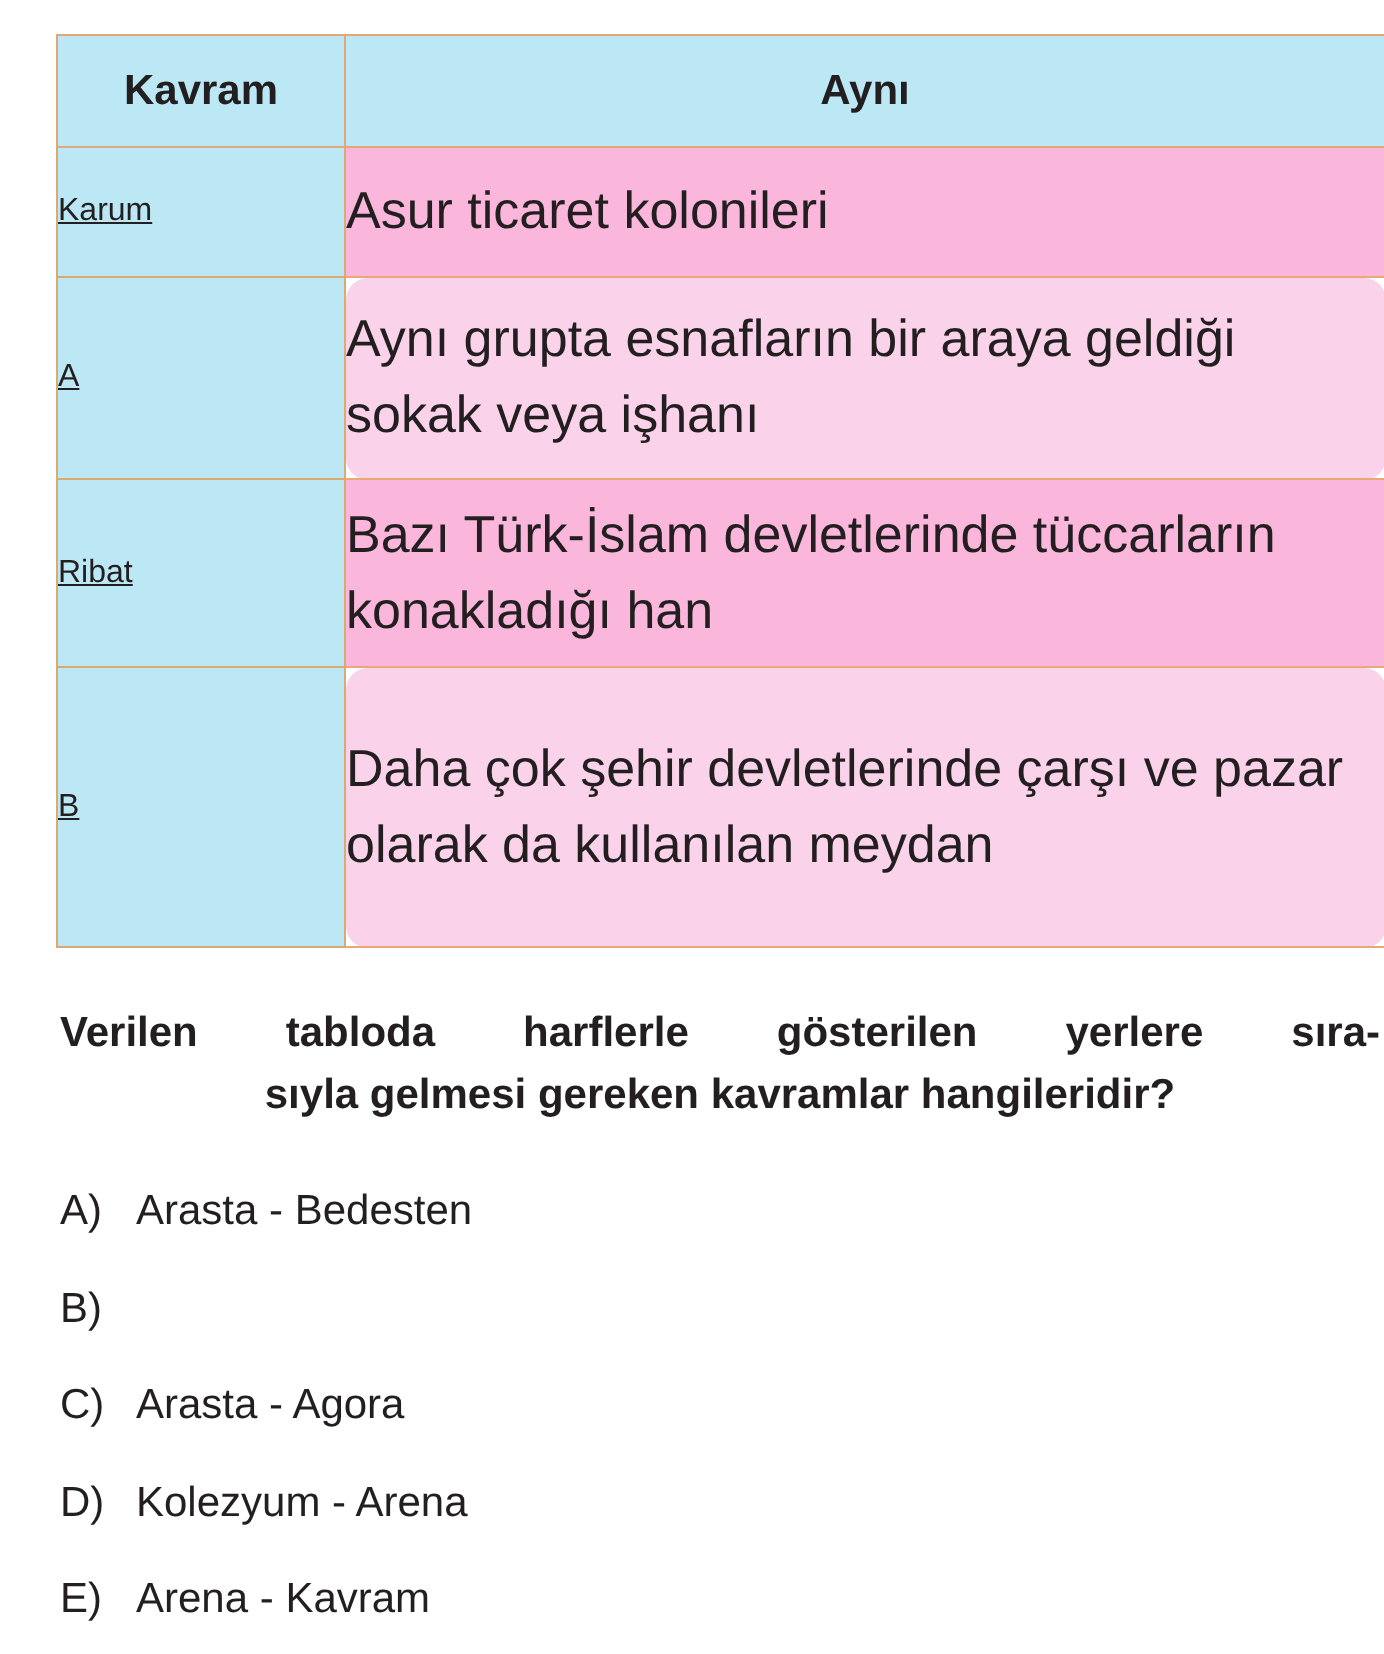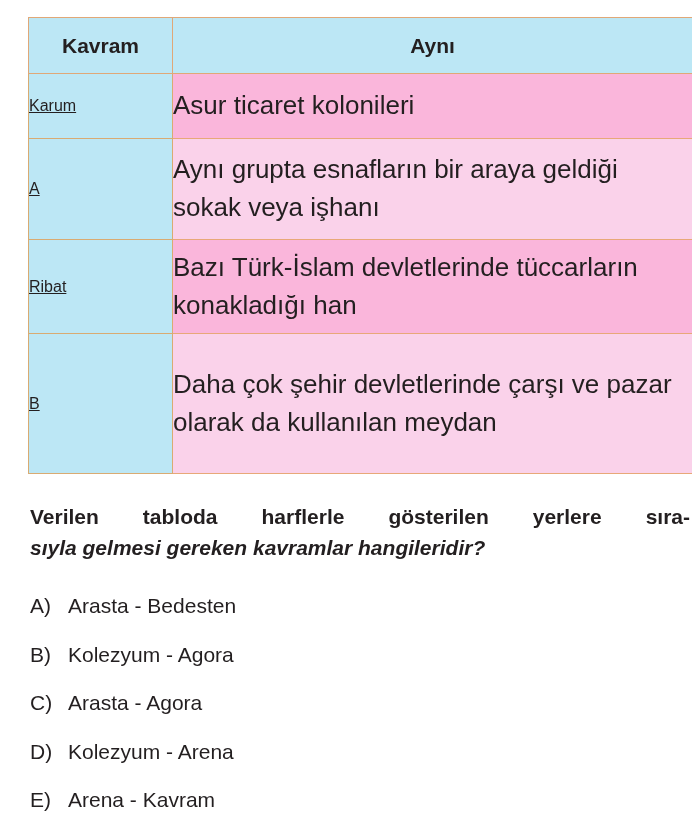--- a/index.html
+++ b/index.html
@@ -73,21 +73,21 @@
   
   .cell-def {
     border: 1px solid #e8a878;
     font-size: 26px;
     color: #231f20;
     line-height: 1.45;
     padding: 0 0 0 14px;
     text-align: left;
   }
   .pink-dark { background: #fab6db; }
-  .pink-light { background: #fad2ea; }
+  .pink-light { background: #fad2ea; border-radius: 11px; }
 
   .row-1 .cell-term, .row-1 .cell-def { height: 64px; }
   .row-2 .cell-term, .row-2 .cell-def { height: 100px; }
   .row-3 .cell-term, .row-3 .cell-def { height: 93px; }
   .row-4 .cell-term, .row-4 .cell-def { height: 139px; }
 
   .def-text {
     display: block;
   }
 
@@ -104,22 +104,21 @@
     text-align: justify;
     text-justify: inter-word;
   }
   .question .q-line-1 {
     display: block;
     text-align: justify;
     text-align-last: justify;
   }
   .question .q-line-2 {
     display: block;
-    text-align: left;
-    font-style: italic;
+    text-align: center;
   }
 
   
   .options {
     position: absolute;
     left: 16px;
     top: 594px;
     width: 660px;
   }
   .option {
@@ -187,21 +186,20 @@
     <span class="q-line-2">sıyla gelmesi gereken kavramlar hangileridir?</span>
   </div>
 
   <div class="options">
     <div class="option">
       <span class="option-letter">A)</span>
       <span class="option-text">Arasta - Bedesten</span>
     </div>
     <div class="option">
       <span class="option-letter">B)</span>
-      <span class="option-text">Kolezyum - Agora</span>
     </div>
     <div class="option">
       <span class="option-letter">C)</span>
       <span class="option-text">Arasta - Agora</span>
     </div>
     <div class="option">
       <span class="option-letter">D)</span>
       <span class="option-text">Kolezyum - Arena</span>
     </div>
     <div class="option">

